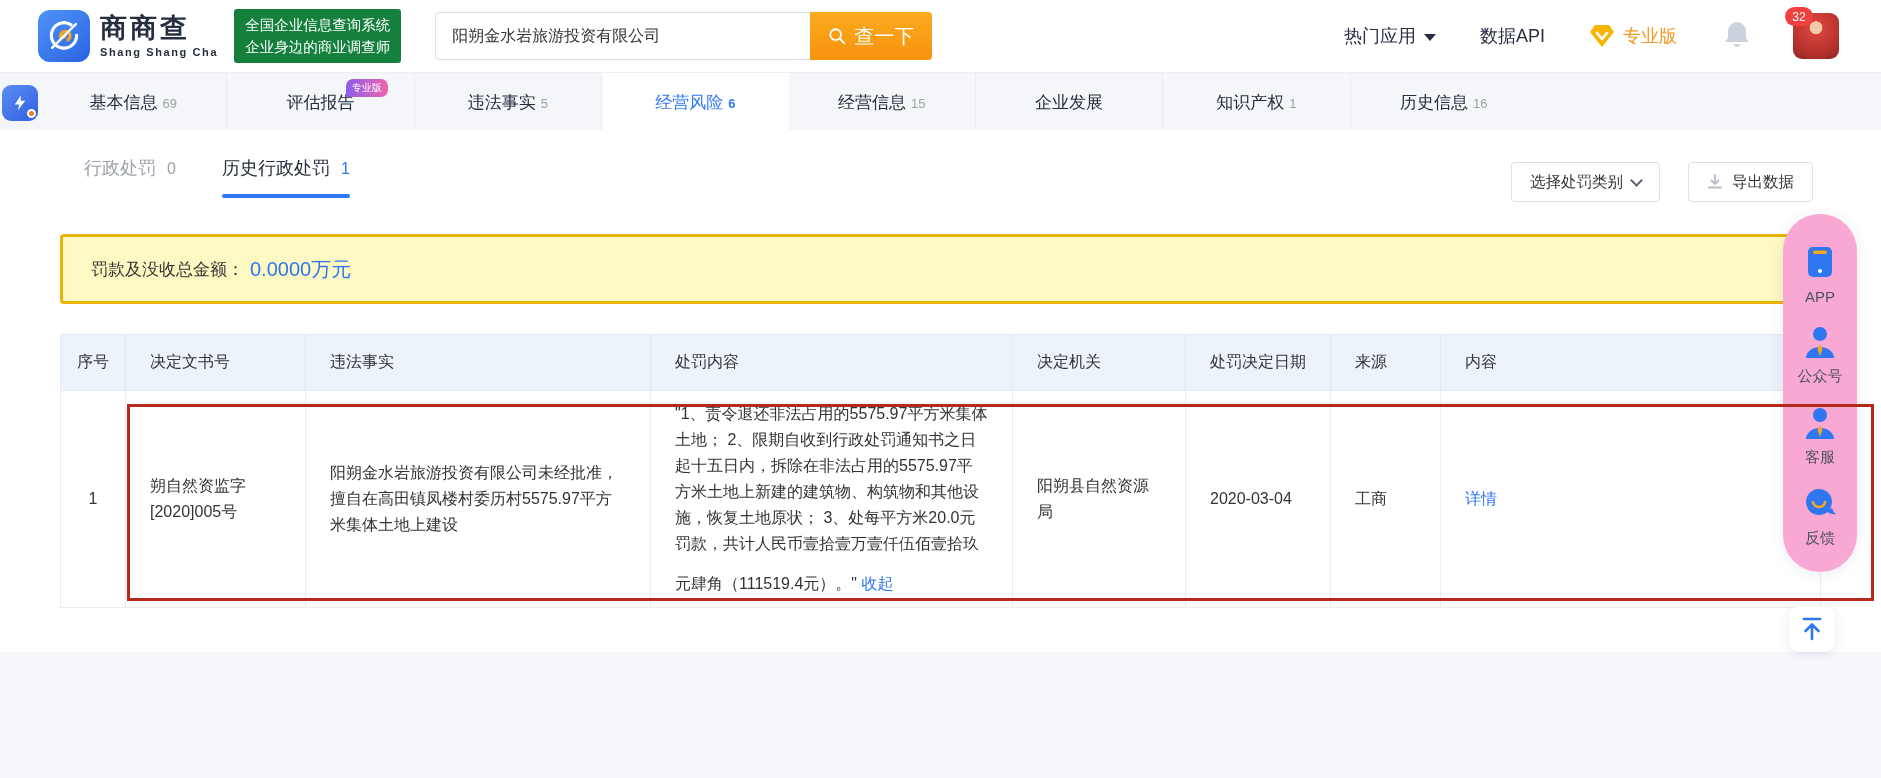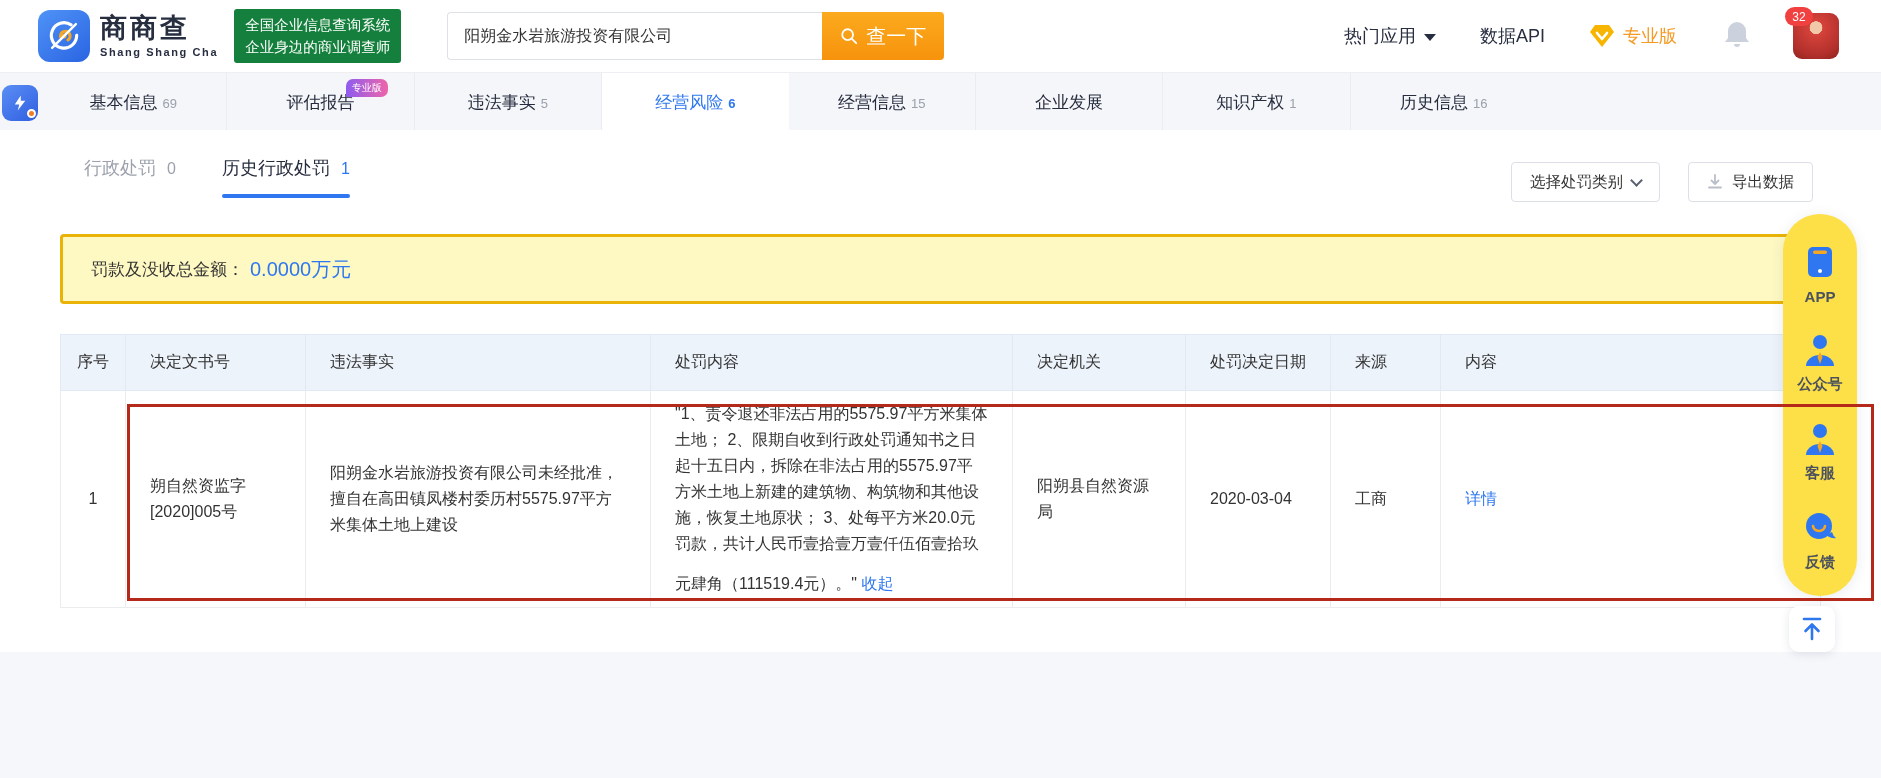--- a/index.html
+++ b/index.html
@@ -9,21 +9,21 @@
   
   .navbar { position:absolute; left:0; top:0; width:1881px; height:72px; background:#fff;
     display:flex; align-items:center; z-index:20; }
   .logo-icon { width:52px; height:52px; margin-left:38px; border-radius:12px;
     background:linear-gradient(140deg,#4f93f7,#2a64e2); display:flex; align-items:center; justify-content:center; }
   .logo-text { margin-left:10px; display:flex; flex-direction:column; line-height:1; }
   .logo-title { font-size:27px; font-weight:bold; color:#272e40; letter-spacing:3px; }
   .logo-sub { font-size:11px; font-weight:bold; color:#272e40; letter-spacing:1.6px; margin-top:5px; }
   .logo-badge { margin-left:16px; background:#15803d; color:#fff; font-size:14.5px;
     padding:5px 11px; border-radius:3px; line-height:1.55; white-space:nowrap; }
-  .search-wrap { display:flex; margin-left:46px;align-items:flex-end; }
+  .search-wrap { display:flex; margin-left:34px;align-items:flex-end; }
   .search-input { width:375px; height:48px; border:1px solid #dfe1e8; border-right:none;
     border-radius:4px 0 0 4px; padding:0 16px; font-size:16px; color:#333; outline:none;
     font-family:inherit; }
   .search-btn { width:122px; height:48px; border:none; border-radius:0 4px 4px 0;
     background:linear-gradient(180deg,#fbaa1e,#f7930c); color:#fff; font-size:20px;
     display:flex; align-items:center; justify-content:center; gap:8px; cursor:pointer; font-family:inherit; }
   .nav-right { margin-left:auto; margin-right:42px; display:flex; align-items:center; }
   .nav-link { font-size:18px; color:#272e40; margin-left:44px; display:flex; align-items:center; cursor:pointer; }
   .caret-down { width:0; height:0; border-left:6px solid transparent; border-right:6px solid transparent;
     border-top:7px solid #272e40; margin-left:8px; margin-top:2px; }
@@ -86,23 +86,23 @@
     vertical-align:middle; padding:10px 24px; height:216px; background:#fff; }
   td.center { text-align:center; padding:10px 0; }
   .link { color:#2e77f0; cursor:pointer; text-decoration:none; }
   .collapse-link { display:inline-block; margin-top:14px; }
 
   
   .annotation-box { position:absolute; left:127px; top:404px; width:1747px; height:197px;
     border:3px solid #b5291a; z-index:60; pointer-events:none; }
 
   
-  .side-float { position:absolute; left:1783px; top:214px; width:74px; background:#fde047;
+  .side-float { position:absolute; left:1783px; top:214px; width:74px; background:#f9a8d4;
     border-radius:37px; box-shadow:0 2px 14px rgba(40,60,110,.10); z-index:40;
-    display:flex; flex-direction:column; align-items:center; padding:30px 0 24px; gap:28px;font-weight:bold; }
+    display:flex; flex-direction:column; align-items:center; padding:30px 0 24px; gap:20px; }
   .side-item { display:flex; flex-direction:column; align-items:center; gap:8px; cursor:pointer; }
   .side-label { font-size:15px; color:#4c525e; }
   .back-top { position:absolute; left:1789px; top:606px; width:46px; height:46px; background:#fff;
     border-radius:10px; box-shadow:0 2px 10px rgba(40,60,110,.12); z-index:40;
     display:flex; align-items:center; justify-content:center; cursor:pointer; }
 </style>
 </head>
 <body>
 
 <div class="navbar">

